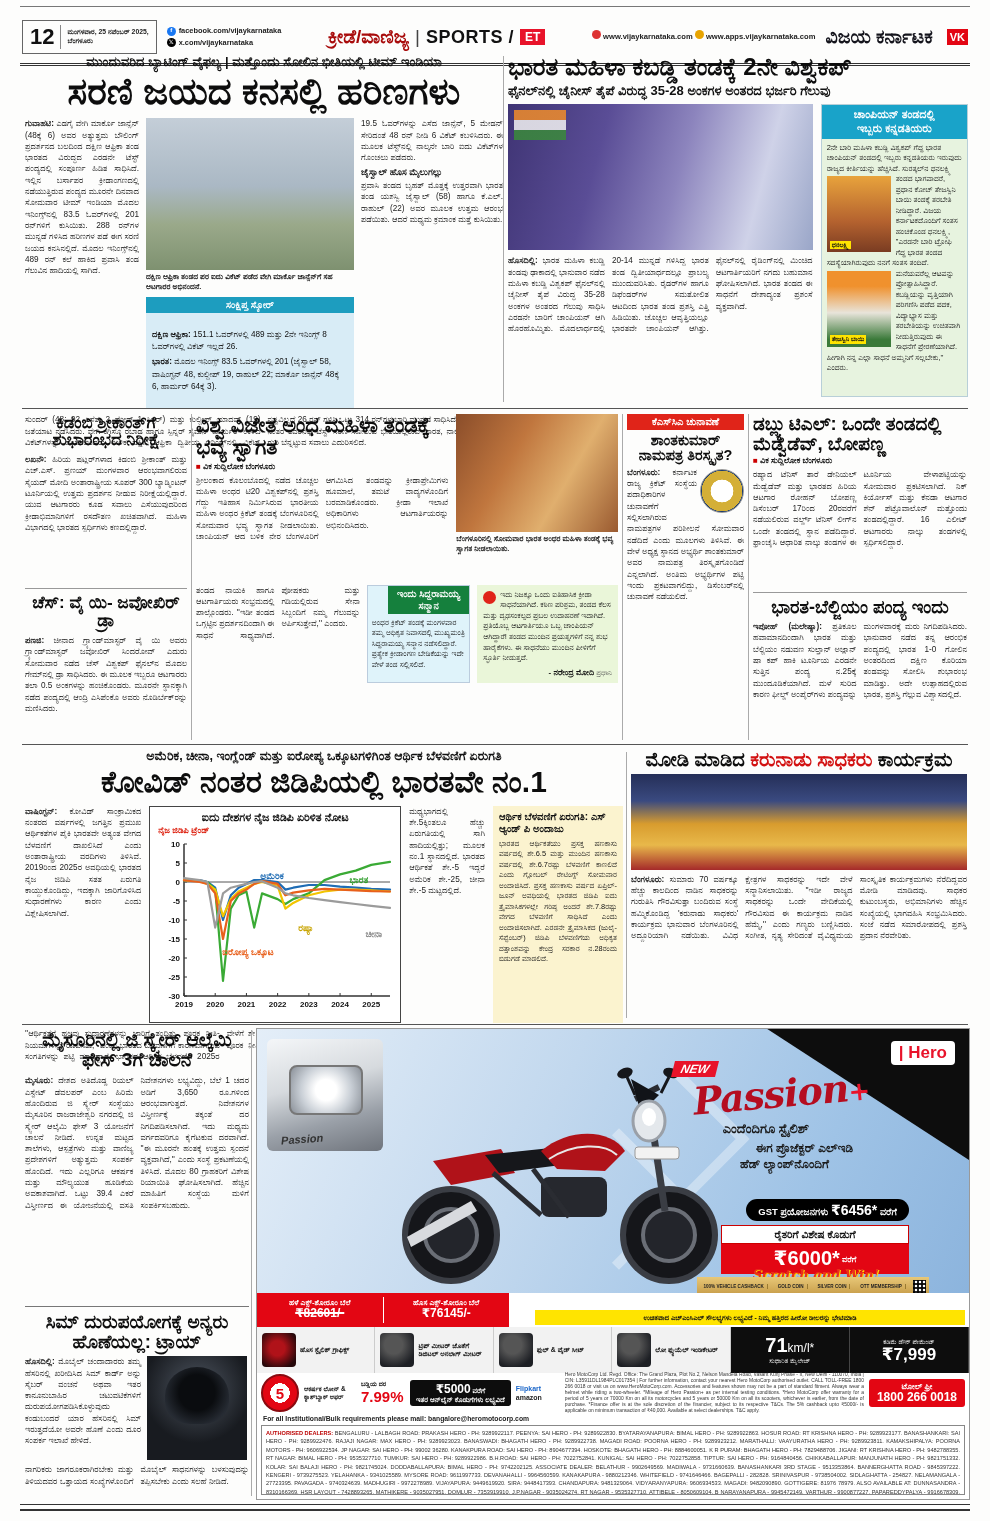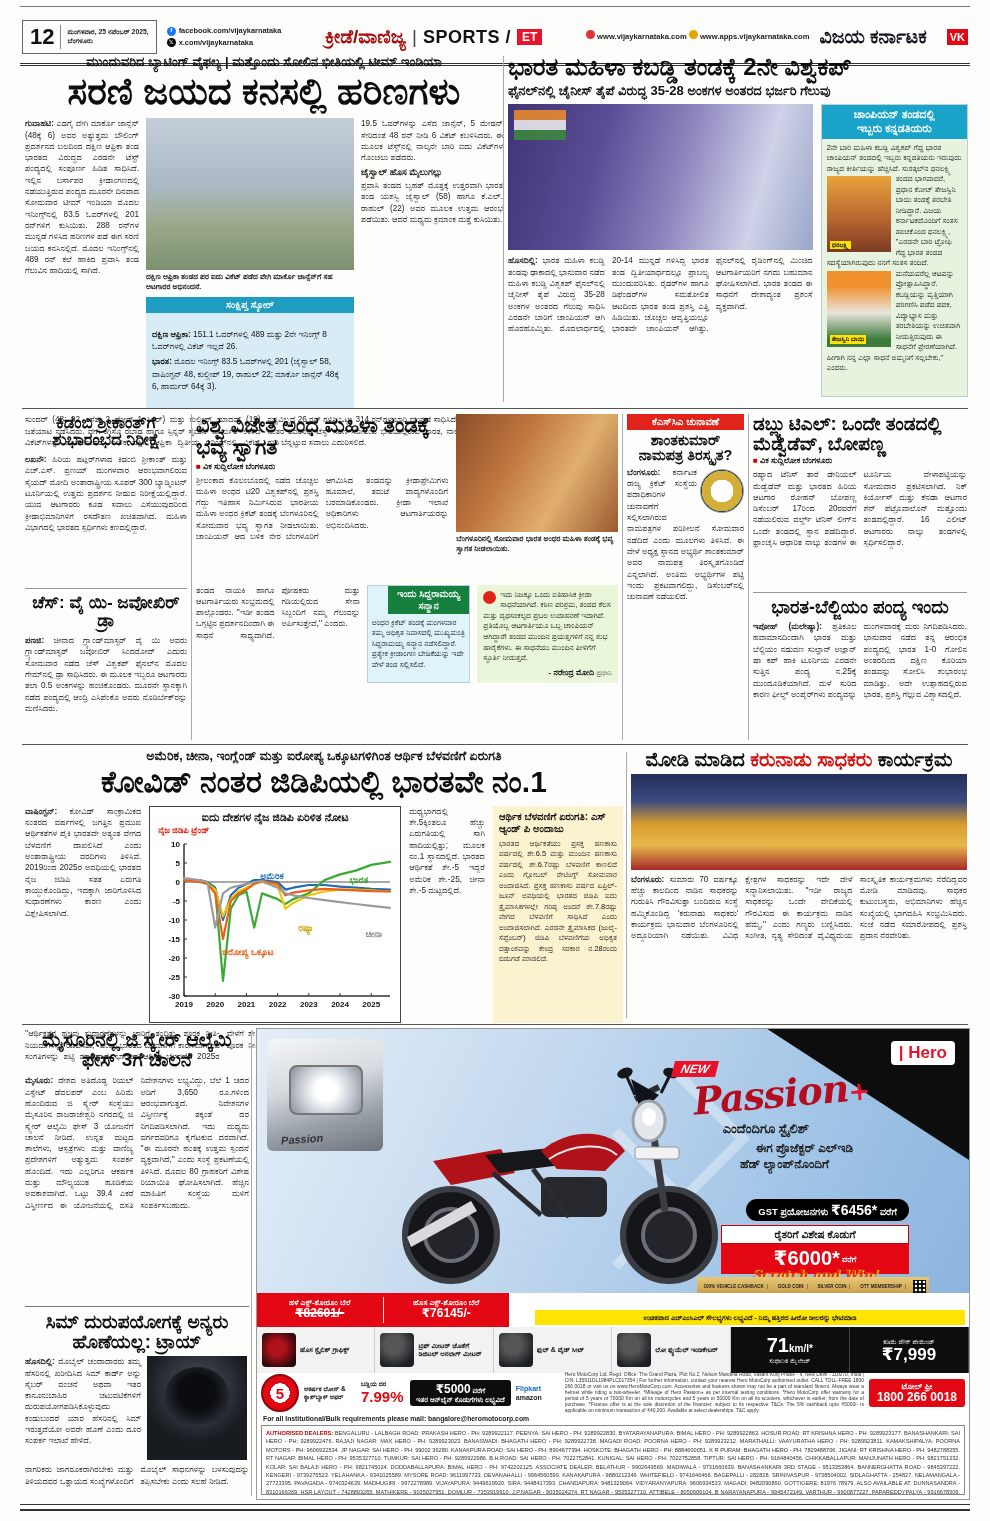--- a/index.html
+++ b/index.html
@@ -23,21 +23,21 @@
   .socol .row{display:flex;align-items:center;gap:3px;}
   .cic{display:inline-flex;width:9px;height:9px;border-radius:50%;color:#fff;font-size:6px;
        align-items:center;justify-content:center;font-weight:bold;}
   .fb{background:#1877f2;} .xx{background:#000;} .g1{background:#d33;} .g2{background:#e8a400;}
   .secwrap{display:flex;align-items:center;gap:6px;margin:0 auto;}
   .sec-kn{font-size:19px;font-weight:bold;color:#a80b0b;}
   .sec-sep{font-size:19px;color:#444;}
   .sec-en{font-size:18px;font-weight:bold;letter-spacing:.5px;}
   .etbox{background:#e8132a;color:#fff;font-weight:bold;font-size:12px;padding:1px 5px;}
   .webcol{font-size:7.6px;font-weight:bold;line-height:1.6;color:#222;}
-  .mast{display:flex;align-items:center;gap:20px;}
+  .mast{display:flex;align-items:center;gap:14px;}
   .mh-kn{font-size:19px;font-weight:900;color:#14141c;}
   .vkbox{background:#e30613;color:#fff;font-weight:900;font-size:11px;padding:2px 3px;}
   
   .hx{font-weight:bold;line-height:1.06;color:#0d0d0d;}
   .photo{background-size:cover;position:relative;}
   .capt{font-size:7.5px;font-weight:bold;line-height:1.3;margin-top:2px;color:#222;}
   .cols2{column-count:2;column-gap:7px;}
   .cols3{column-count:3;column-gap:7px;}
   
   .kicker{font-size:13px;font-weight:bold;text-align:center;}
@@ -131,21 +131,21 @@
   .ynote{position:absolute;right:4px;top:281px;width:430px;height:15px;background:#ffe400;color:#111;
          font-size:6.8px;font-weight:bold;display:flex;align-items:center;justify-content:center;}
   .features{position:absolute;left:0;top:298px;width:712px;height:46px;background:#f2f2f2;display:flex;align-items:stretch;}
   .fcell{display:flex;align-items:center;gap:4px;padding:3px 5px;border-right:1px solid #ccc;flex:1;}
   .fimg{width:34px;height:34px;border-radius:4px;background:radial-gradient(circle at 40% 35%,#555 0 30%,#1d1f24 75%);flex:none;}
   .fimg.red{background:radial-gradient(circle at 45% 45%,#b01219 0 28%,#26080a 80%);}
   .ftxt{font-size:6.8px;font-weight:bold;line-height:1.25;color:#111;}
   .fdark{background:#0d0d0d;color:#fff;flex:1.1;display:flex;flex-direction:column;align-items:center;justify-content:center;
          border-right:1px solid #444;text-align:center;}
   .f71{font-size:20px;font-weight:900;line-height:1;}
-  .funit{font-size:10px;font-weight:bold;}
+  .funit{font-size:12px;font-weight:normal;}
   .flab{font-size:6.5px;margin-top:1px;}
   .f7999{font-size:17px;font-weight:900;line-height:1;}
   .finance{position:absolute;left:0;top:344px;width:712px;height:40px;display:flex;align-items:center;gap:5px;padding:2px 4px;box-sizing:border-box;background:#fff;}
   .wbadge{width:34px;height:34px;border-radius:50%;background:radial-gradient(circle,#fff 0 40%,#e30613 41%);
           border:2px solid #8a0a10;color:#e30613;font-weight:900;font-size:15px;display:flex;align-items:center;justify-content:center;flex:none;}
   .fin-small{font-size:6.4px;font-weight:bold;line-height:1.2;width:52px;}
   .rate{color:#e30613;font-weight:900;font-size:15px;}
   .cashcell{background:#0d0d0d;color:#fff;border-radius:3px;padding:2px 6px;font-size:7px;font-weight:bold;text-align:center;line-height:1.2;}
   .cashamt{font-size:12px;font-weight:900;}
   .partners{font-size:7px;font-weight:bold;line-height:1.3;width:44px;}

